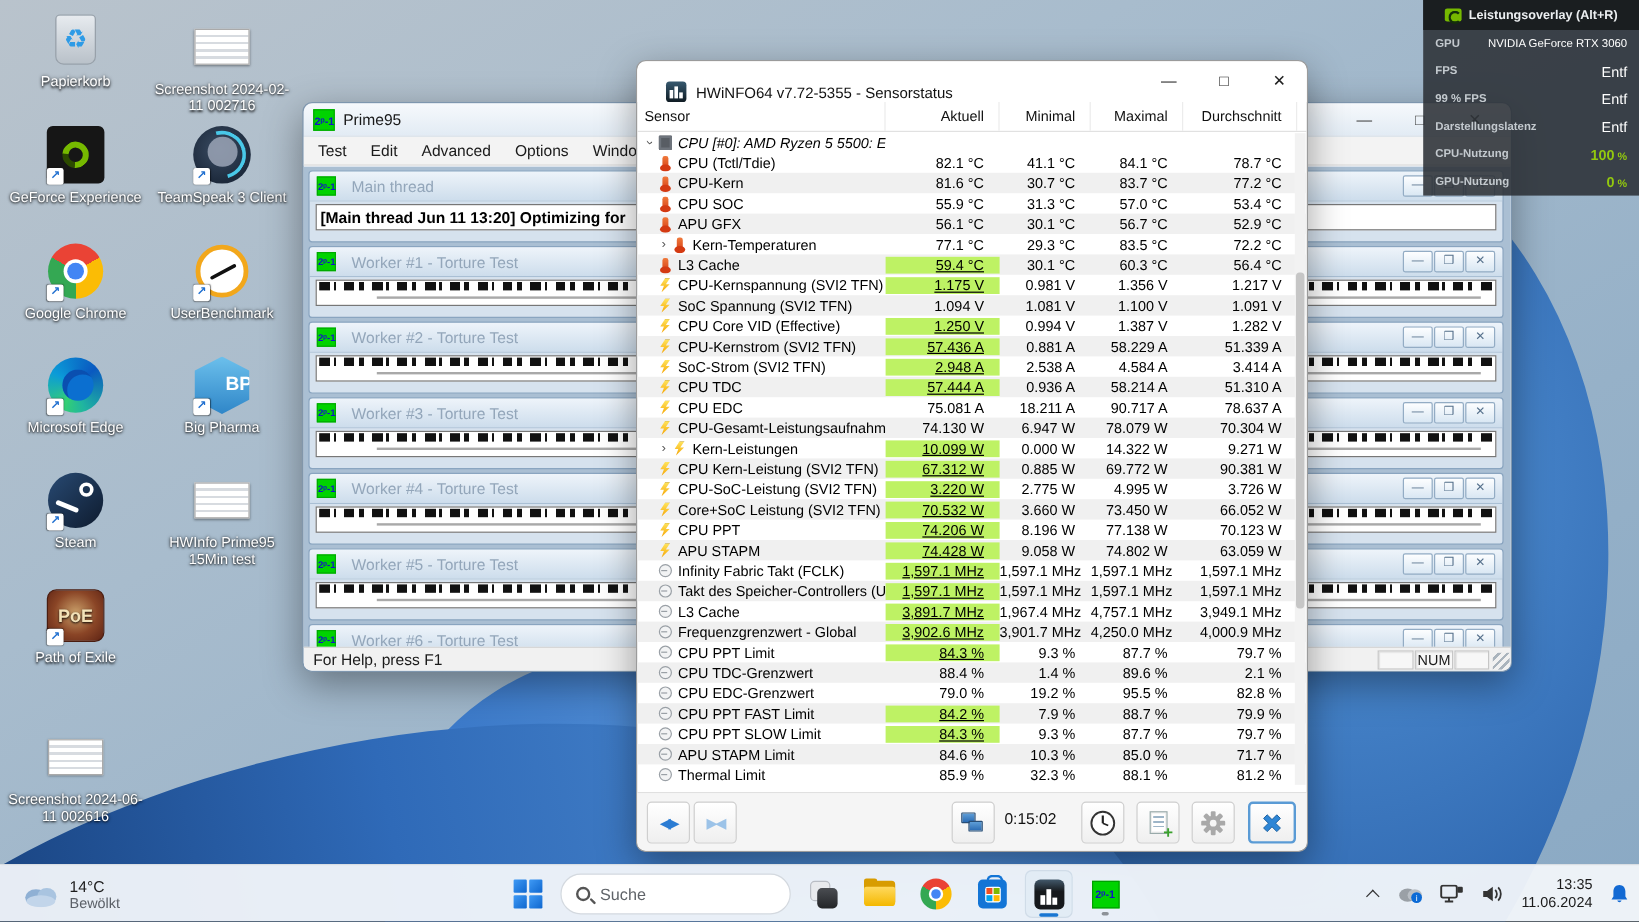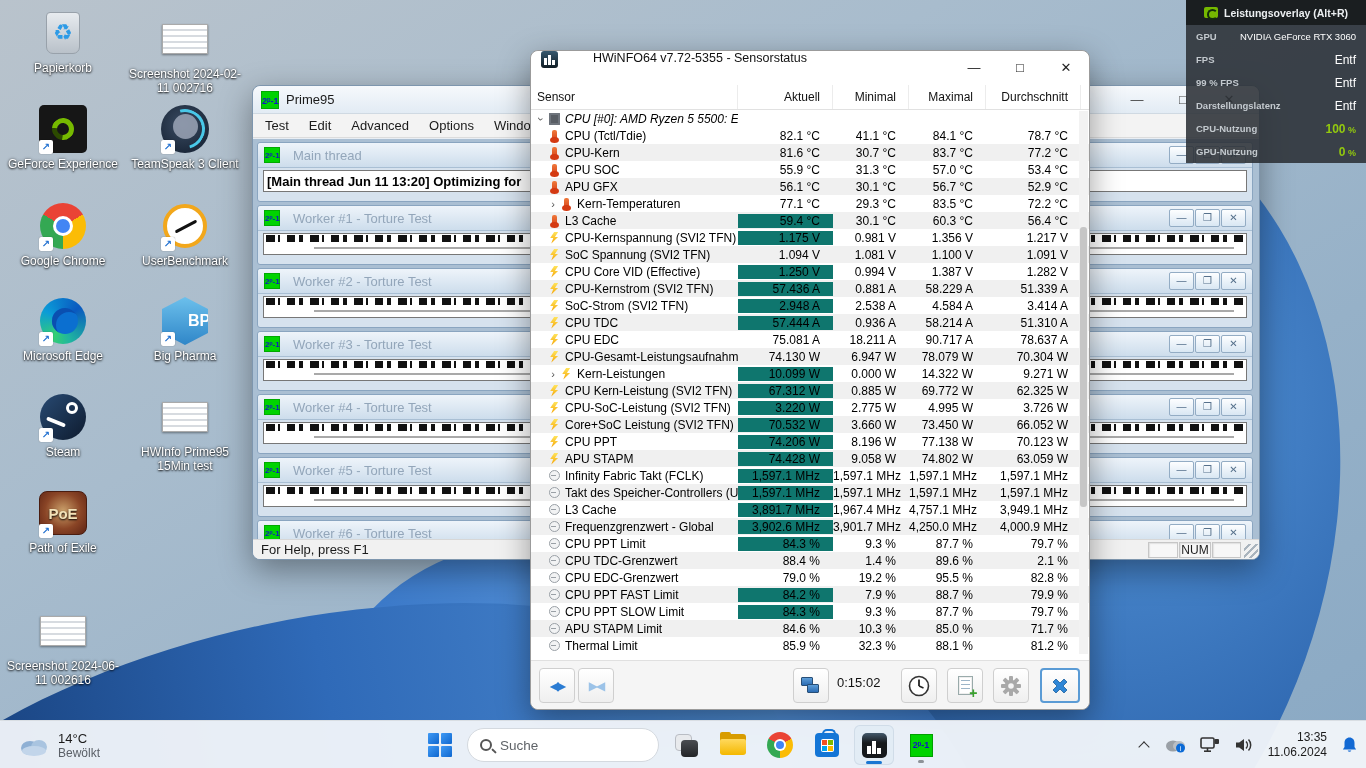--- a/index.html
+++ b/index.html
@@ -70,35 +70,35 @@
   .dashes{height:7px;margin:1px 2px 0 2px;background:repeating-linear-gradient(90deg,#111 0 9px,transparent 9px 12px,#111 12px 14px,transparent 14px 21px,#111 21px 29px,transparent 29px 33px,#111 33px 37px,transparent 37px 44px);}
   .gline{height:2px;background:#a9a9a9;margin:5px 12px 0 50px;}
   .mdi-field .mtext{font-size:13px;font-weight:bold;color:#000;white-space:nowrap;line-height:21px;padding-left:3px;}
   .p95-status{position:absolute;left:0;bottom:0;width:100%;height:20px;background:#f1f1f1;border-top:1px solid #d7d7d7;
     font-size:13px;color:#1a1a1a;display:flex;align-items:center;padding-left:8px;}
   .seg{position:absolute;top:2px;height:16px;border:1px solid #c6c6c6;background:#f7f7f7;box-shadow:inset 1px 1px 1px #e0e0e0;margin-left:10px;}
   .grip{position:absolute;right:1px;bottom:1px;width:14px;height:14px;
     background:repeating-linear-gradient(135deg,transparent 0 3px,#aab4bd 3px 5px);}
   
   #hw{left:530px;top:50px;width:560px;height:660px;background:#fff;border:1px solid #9b9b9b;z-index:3;overflow:hidden;}
-  .hw-title{height:34px;display:flex;align-items:flex-start;padding:0 10px;border-radius:8px 8px 0 0;background:#fff;position:relative;gap:27px;}
+  .hw-title{height:34px;display:flex;align-items:flex-end;padding:0 24px;border-radius:8px 8px 0 0;background:#fff;position:relative;}
   .hw-appico{width:17px;height:17px;border-radius:3px;background:linear-gradient(180deg,#36586e,#101c24);position:relative;margin-right:8px;}
   .hw-appico i{position:absolute;bottom:3px;width:3px;background:#fff;}
   .hw-title .t{font-size:12.5px;color:#111;}
   .hw-cap{position:absolute;top:0;width:46px;height:34px;text-align:center;line-height:34px;color:#222;font-size:13px;}
   .hw-head{display:grid;grid-template-columns:207px 95px 76px 77px 95px;height:25px;border-bottom:1px solid #e1e1e1;font-size:12px;color:#111;}
   .hw-head div{display:flex;align-items:center;border-right:1px solid #ececec;padding:0 12px 0 6px;}
   .hw-head div:first-child{justify-content:flex-start;}
   .hw-head div+div{justify-content:flex-end;}
   .hw-body{position:relative;height:544px;overflow:hidden;}
   .srow{display:grid;grid-template-columns:207px 95px 76px 77px 95px;height:17px;align-items:center;font-size:12px;color:#000;}
   .srow.alt{background:#f0f0f0;}
   .srow .nm{display:flex;align-items:center;white-space:nowrap;overflow:hidden;padding-left:4px;}
   .srow .vc{text-align:right;padding-right:13px;white-space:nowrap;}
-  .srow .vc.hl{background:#0f766e;}
+  .srow .vc.hl{background:#bef264;text-decoration:underline;}
   .srow.grp{font-style:italic;}
   .chev{width:12px;font-size:11px;color:#555;text-align:center;flex:0 0 12px;}
   .chev.down{transform:rotate(90deg);}
   .ric{flex:0 0 14px;display:flex;justify-content:center;margin-right:4px;}
   .ic-temp{width:5px;height:12px;background:linear-gradient(180deg,#f07a3c,#d43a12);border-radius:2px;position:relative;}
   .ic-temp:after{content:"";position:absolute;left:-2px;bottom:-1px;width:9px;height:6px;border-radius:50%;background:#d43a12;}
   .ic-bolt{width:9px;height:12px;background:linear-gradient(180deg,#ffe45e,#f5a300);clip-path:polygon(55% 0,100% 0,60% 45%,95% 45%,20% 100%,42% 55%,8% 55%);filter:drop-shadow(0 0 .5px #7a5200);}
   .ic-clock{width:11px;height:11px;border:1.5px solid #9aa0a6;border-radius:50%;position:relative;background:#f2f3f4;}
   .ic-clock:after{content:"";position:absolute;left:1.5px;top:3.8px;width:5px;height:1.6px;background:#9aa0a6;}
   .ic-chip{width:11px;height:12px;background:#585d64;border-radius:1px;box-shadow:inset 0 0 0 2px #6e747c;}
@@ -622,21 +622,21 @@
           <div class="nm">
             <span class="chev"></span>
             <span class="ric">
               <span class="ic-bolt"></span>
             </span>
             <span>CPU Kern-Leistung (SVI2 TFN)</span>
           </div>
           <div class="vc hl">67.312 W</div>
           <div class="vc">0.885 W</div>
           <div class="vc">69.772 W</div>
-          <div class="vc">62.325 W</div>
+          <div class="vc">90.381 W</div>
         </div>
         <div class="srow">
           <div class="nm">
             <span class="chev"></span>
             <span class="ric">
               <span class="ic-bolt"></span>
             </span>
             <span>CPU-SoC-Leistung (SVI2 TFN)</span>
           </div>
           <div class="vc hl">3.220 W</div>

